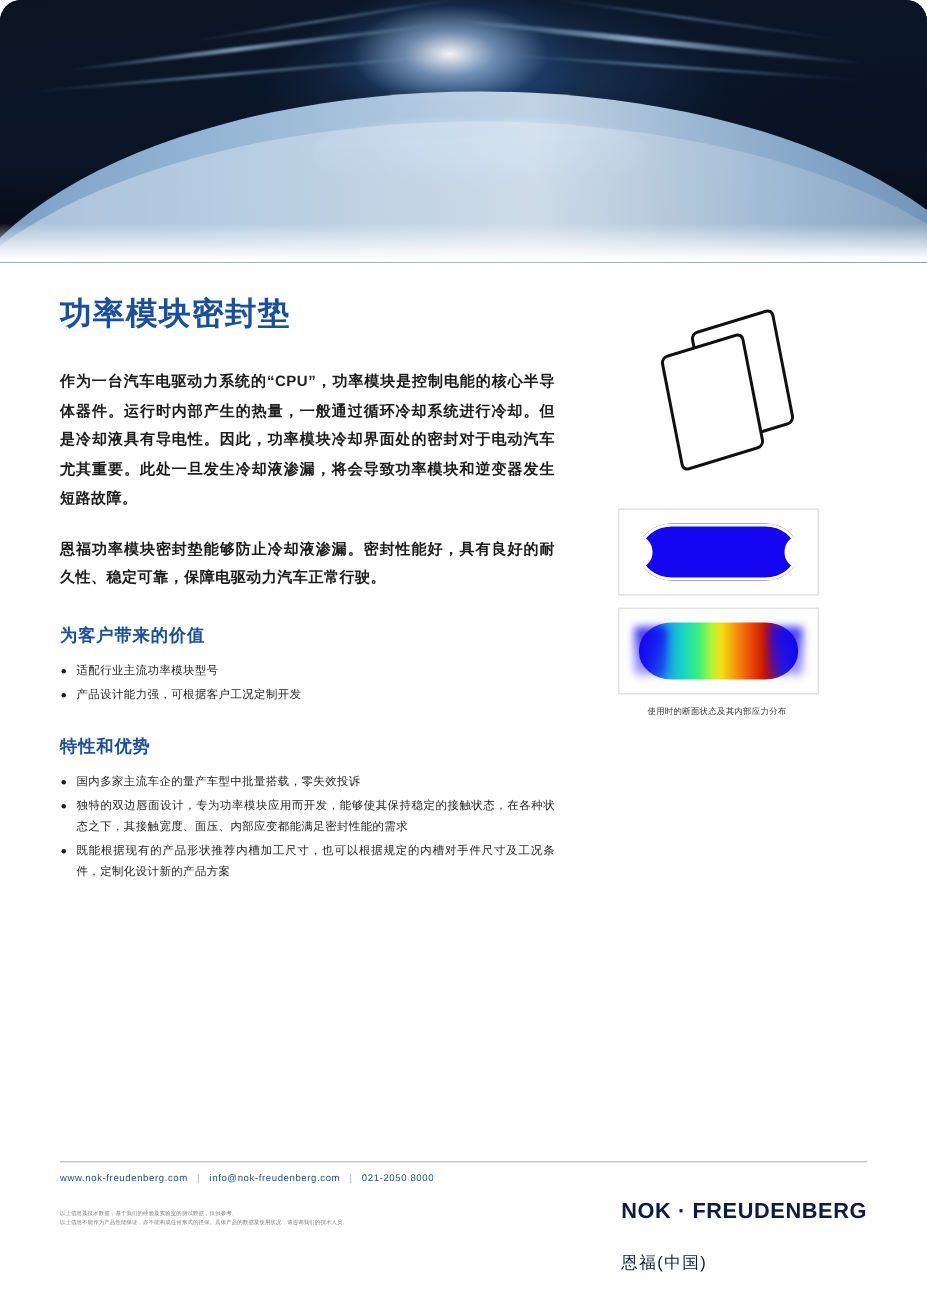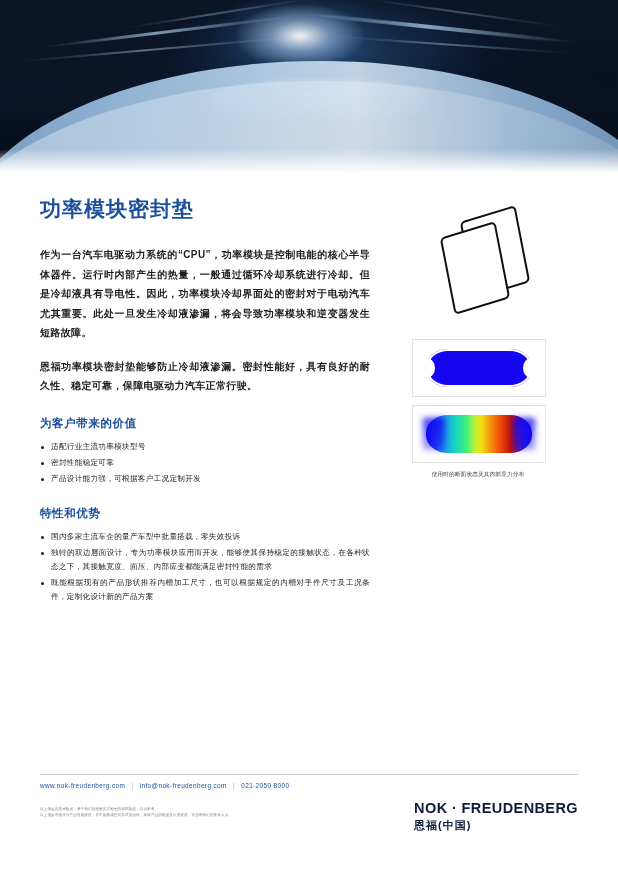--- a/index.html
+++ b/index.html
@@ -13,20 +13,21 @@
     font-family: "Liberation Sans", sans-serif;
     overflow: hidden;
     position: relative;
   }
   .page {
     position: relative;
     width: 618px;
     height: 871px;
     overflow: hidden;
     background: #ffffff;
+    border-radius: 14px;
   }
 
   
   .hero {
     position: absolute;
     top: 0; left: 0;
     width: 618px;
     height: 175px;
     overflow: hidden;
     background: #05070d;
@@ -298,24 +299,24 @@
   }
   .logo-main {
     font-size: 14.5px;
     font-weight: bold;
     color: #0e1b3d;
     letter-spacing: .4px;
     white-space: nowrap;
   }
   .logo-sub {
     font-size: 11px;
-    font-weight: bold;
+    font-weight: normal;
     color: #0e1b3d;
     letter-spacing: 1px;
-    margin-top: 2px;
+    margin-top: 18px;
   }
 </style>
 </head>
 <body>
 
 <div class="page">
 
   <div class="hero">
     <div class="hero-bg"></div>
     <div class="hero-road"></div>
@@ -335,21 +336,20 @@
 
   <div class="content">
     <h1 class="title">功率模块密封垫</h1>
 
     <p class="para">作为一台汽车电驱动力系统的“CPU”，功率模块是控制电能的核心半导体器件。运行时内部产生的热量，一般通过循环冷却系统进行冷却。但是冷却液具有导电性。因此，功率模块冷却界面处的密封对于电动汽车尤其重要。此处一旦发生冷却液渗漏，将会导致功率模块和逆变器发生短路故障。</p>
     <p class="para">恩福功率模块密封垫能够防止冷却液渗漏。密封性能好，具有良好的耐久性、稳定可靠，保障电驱动力汽车正常行驶。</p>
 
     <h2 class="section-head">为客户带来的价值</h2>
     <ul class="bullets">
       <li>适配行业主流功率模块型号</li>
-      <li>密封性能稳定可靠</li>
       <li>产品设计能力强，可根据客户工况定制开发</li>
     </ul>
 
     <h2 class="section-head">特性和优势</h2>
     <ul class="bullets">
       <li>国内多家主流车企的量产车型中批量搭载，零失效投诉</li>
       <li>独特的双边唇面设计，专为功率模块应用而开发，能够使其保持稳定的接触状态，在各种状态之下，其接触宽度、面压、内部应变都能满足密封性能的需求</li>
       <li>既能根据现有的产品形状推荐内槽加工尺寸，也可以根据规定的内槽对手件尺寸及工况条件，定制化设计新的产品方案</li>
     </ul>
   </div>

